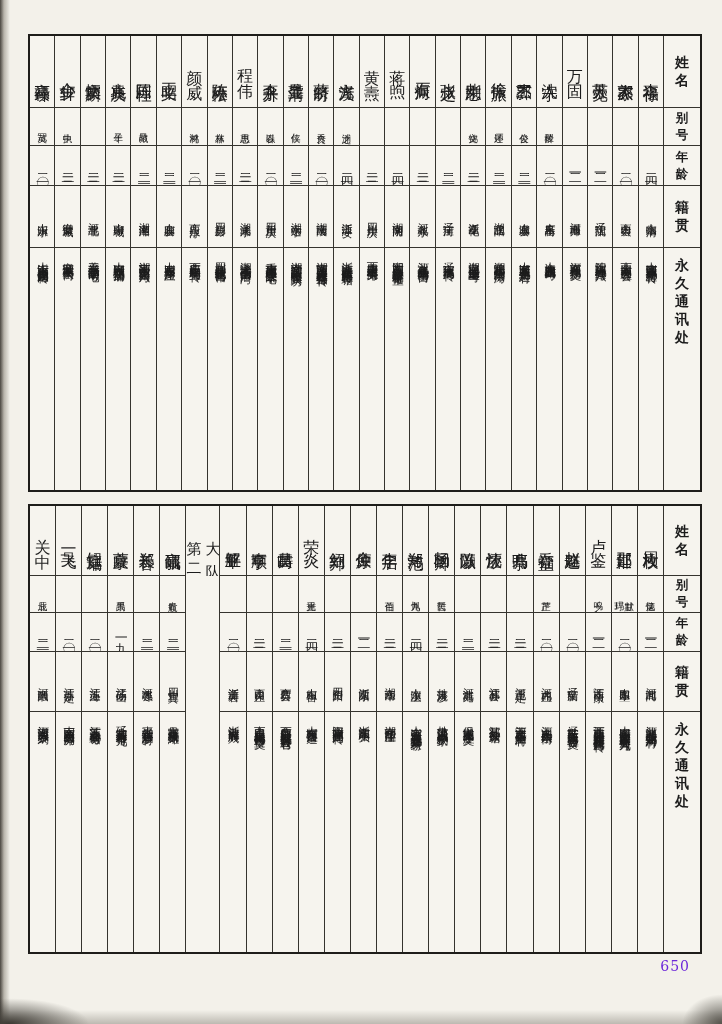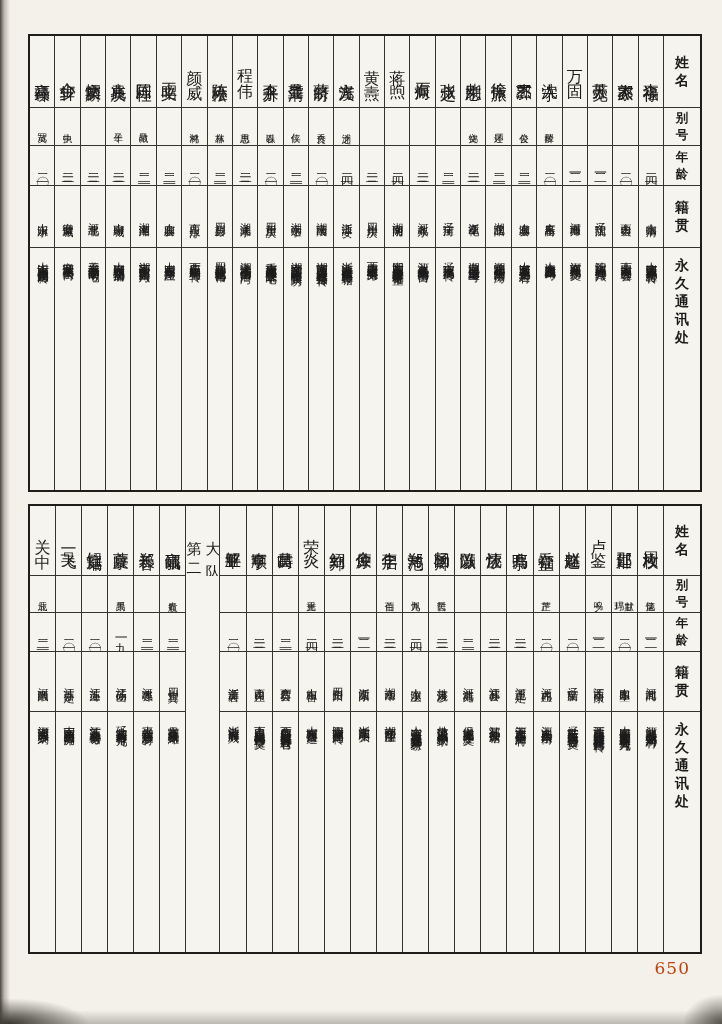--- a/index.html
+++ b/index.html
@@ -57,21 +57,21 @@
   .hlabel{display:flex;flex-direction:column;align-items:center;justify-content:space-evenly;
     font-size:14px;font-weight:600;padding:4px 0;}
   .hlabel span{display:block;}
   .hlabel.small{font-size:12.5px;}
 
   .divider-label{display:flex;flex-direction:column;align-items:center;justify-content:center;}
   .divider-label .v{font-size:15px;letter-spacing:1.5em;padding-top:1.5em;}
 
   .page-number{
     position:absolute;right:32px;top:958px;
-    font-size:17px;letter-spacing:1px;color:#c2410c;
+    font-size:14px;letter-spacing:1px;color:#6d28d9;
     font-family:"DejaVu Serif","Liberation Serif",serif;
   }
 </style>
 </head>
 <body>
 
 <div class="edge-left"></div>
 
 <div class="vtable" id="table-top">
     <div class="col header">

